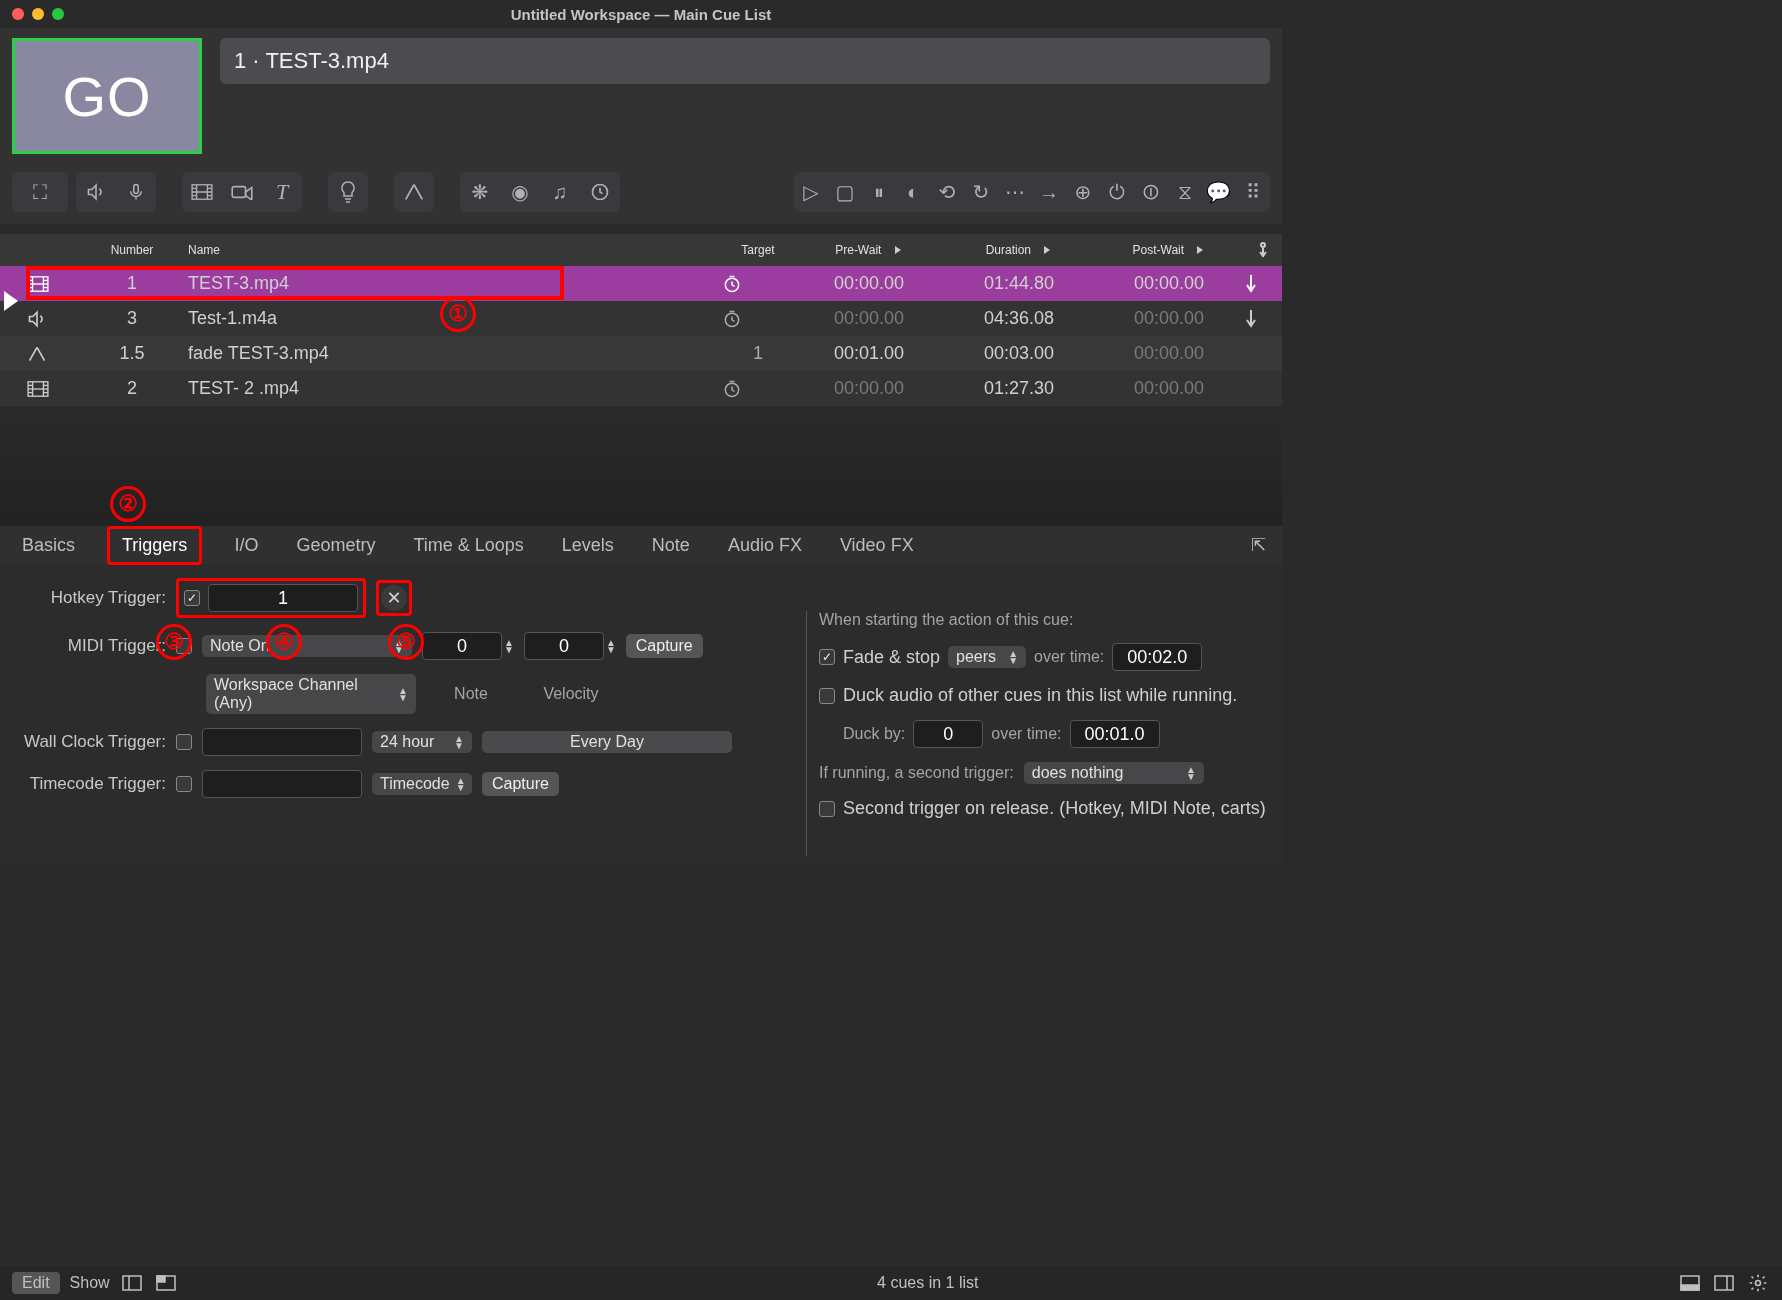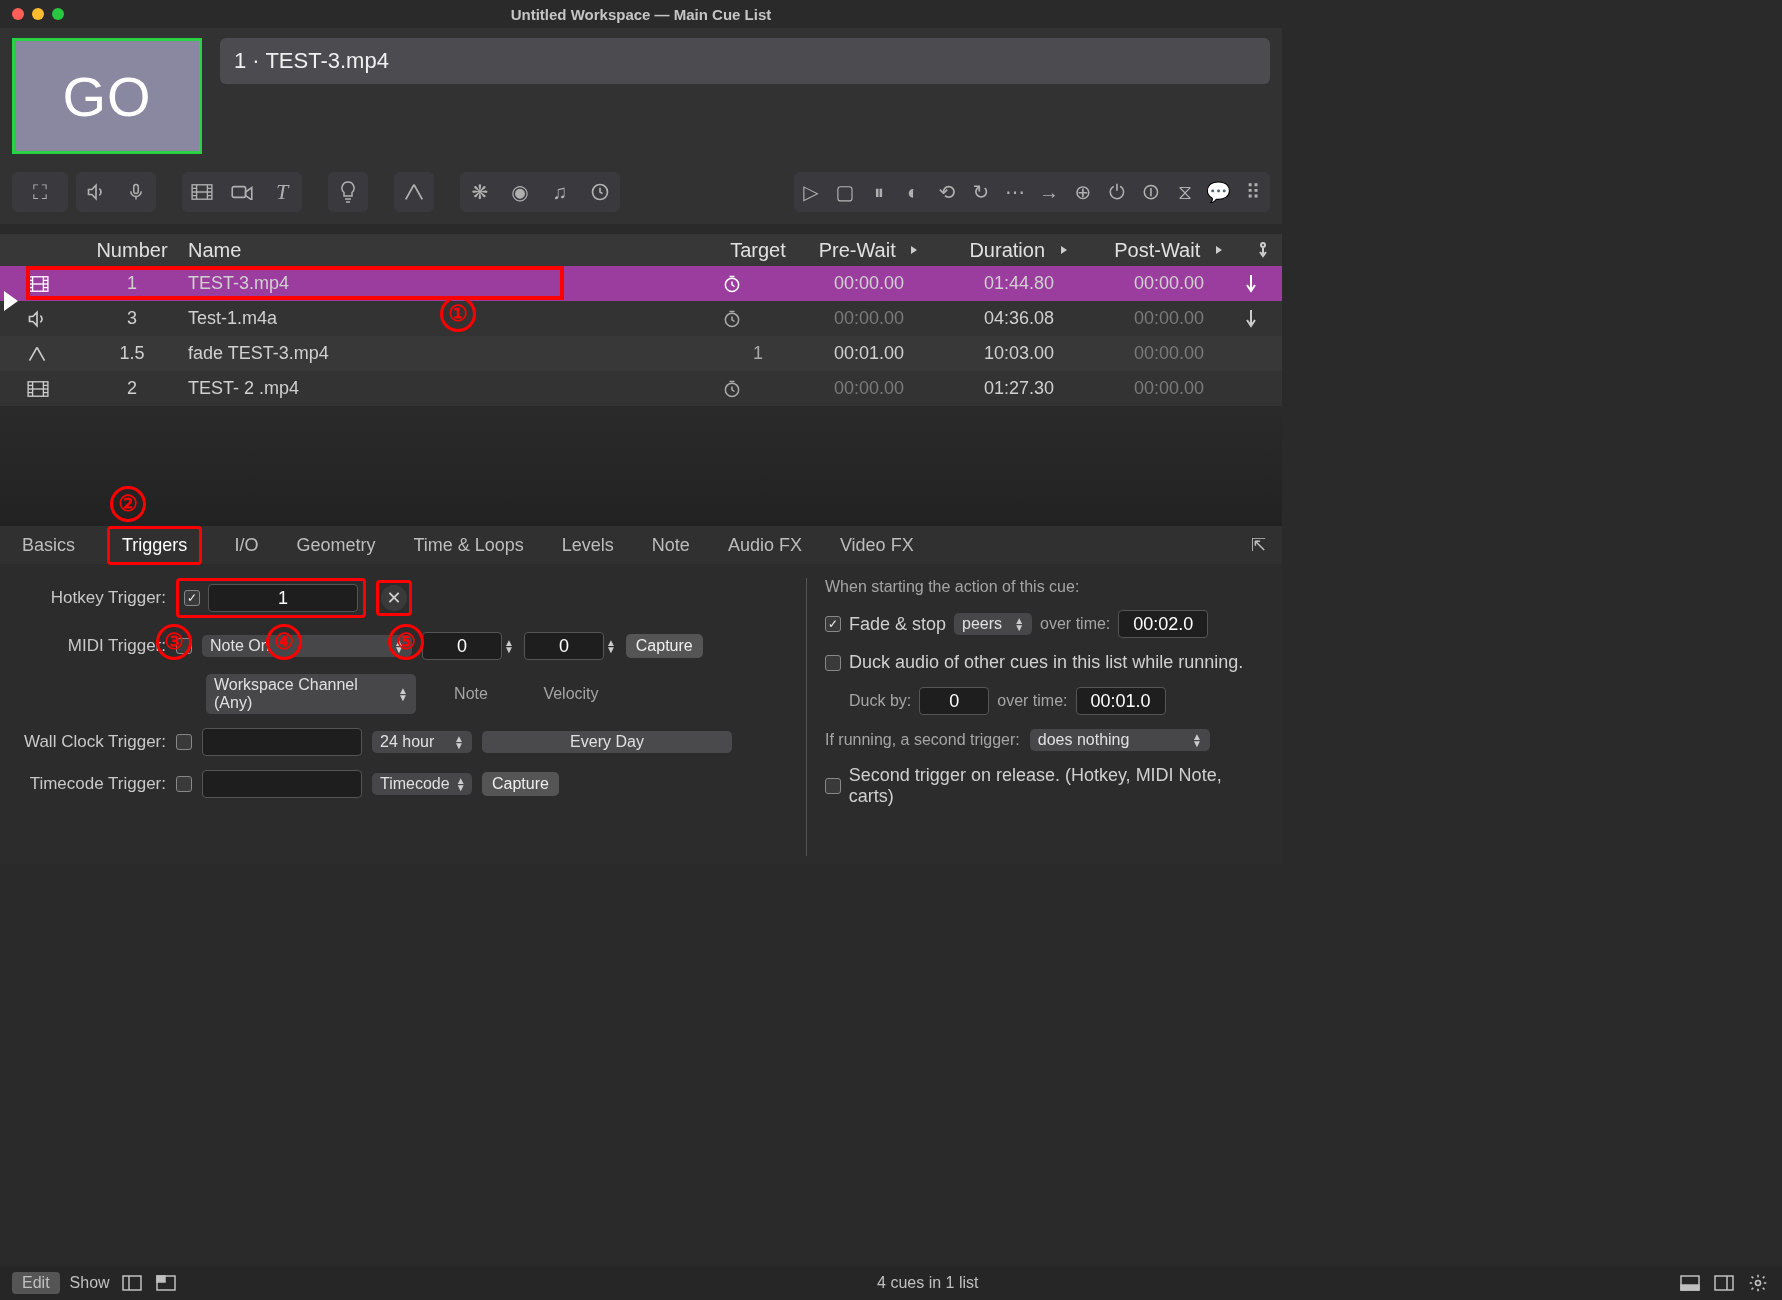--- a/index.html
+++ b/index.html
@@ -33,21 +33,21 @@
 
 .toolbar { display: flex; align-items: center; gap: 8px; margin-top: 18px; }
 .tool-group { display: flex; background: #3a3a3e; border-radius: 6px; overflow: hidden; }
 .tool {
   width: 40px; height: 40px; display: flex; align-items: center; justify-content: center;
   color: #b0b0b0; font-size: 20px; cursor: pointer;
 }
 .tool.solo { background: #3a3a3e; border-radius: 6px; }
 .filler { flex: 1; }
 
-.table-header { display: flex; align-items: center; height: 32px; background: #373737; color: #e0e0e0; font-size: 20px; margin-top: 10px; }
+.table-header { display: flex; align-items: center; height: 32px; background: #373737; color: #e0e0e0; font-size: 12px; margin-top: 10px; }
 .col-arrow { width: 26px; position: relative; }
 .col-icon { width: 60px; text-align: center; }
 .col-num { width: 92px; text-align: center; }
 .col-name { flex: 1; padding-left: 10px; }
 .col-target { width: 72px; text-align: center; }
 .col-prewait { width: 150px; text-align: center; }
 .col-duration { width: 150px; text-align: center; }
 .col-postwait { width: 150px; text-align: center; }
 .col-continue { width: 38px; text-align: center; }
 .table-header .hdr { display: flex; align-items: center; justify-content: center; gap: 4px; }
@@ -61,21 +61,21 @@
 .redbox { border: 3px solid red; border-radius: 4px; }
 .redbox-sel { position: absolute; border: 4px solid red; pointer-events: none; z-index: 5; }
 .redcircle { position: absolute; width: 36px; height: 36px; border: 3px solid red; border-radius: 50%; color: red; font-size: 22px; font-weight: 600; display: flex; align-items: center; justify-content: center; pointer-events: none; z-index: 6; background: transparent; }
 
 .tabs { display: flex; align-items: center; height: 38px; background: #303030; gap: 26px; padding: 0 16px; font-size: 18px; position: relative; }
 .tab { color: #bdbdbd; cursor: pointer; padding: 4px 6px; }
 .tab.active { color: #fff; }
 .pop-icon { margin-left: auto; color: #bdbdbd; cursor: pointer; }
 .panel { display: flex; background: #2c2c2c; height: 300px; padding: 14px 16px 8px 16px; gap: 12px; }
 .panel-left { flex: 1; position: relative; }
-.panel-right { width: 460px; border-left: 1px solid #555; padding-left: 18px; }
+.panel-right { width: 460px; border-left: 1px solid #555; padding-left: 12px; margin-top: 33px; }
 .form-row { display: flex; align-items: center; gap: 10px; margin-bottom: 14px; }
 .label { width: 150px; text-align: right; color: #c8c8c8; font-size: 17px; }
 .check { width: 16px; height: 16px; border: 1px solid #888; border-radius: 3px; display: inline-flex; align-items: center; justify-content: center; font-size: 12px; background: #3a3a3a; cursor: pointer; }
 .check.checked::after { content: '✓'; color: #eee; }
 .tx { background: #1e1e1e; border: 1px solid #555; border-radius: 4px; color: #fff; text-align: center; font-size: 18px; height: 28px; }
 .selectish { background: #474749; border-radius: 5px; color: #e0e0e0; padding: 2px 8px; display: flex; align-items: center; gap: 6px; font-size: 16px; cursor: pointer; }
 .stepper-arrows { display: inline-flex; flex-direction: column; line-height: 7px; font-size: 10px; color: #ccc; }
 .smallbtn { background: #555; color: #eee; border-radius: 5px; padding: 3px 10px; font-size: 16px; cursor: pointer; }
 .subtxt { color: #a5a5a5; font-size: 16px; }
 
@@ -281,21 +281,21 @@
         <div class="col-arrow cell" style="position:relative"></div>
         <div class="col-icon cell" style="color:#ccc">
           <svg width="22" height="20" viewBox="0 0 24 24" fill="none" stroke="currentColor" stroke-width="2">
             <path d="M3 20L12 4M12 4l9 16"></path>
           </svg>
         </div>
         <div class="col-num cell">1.5</div>
         <div class="col-name cell">fade TEST-3.mp4</div>
         <div class="col-target cell" style="color:#aaa"><span>1</span></div>
         <div class="col-prewait cell ">00:01.00</div>
-        <div class="col-duration cell">10:03.00</div>
+        <div class="col-duration cell">00:03.00</div>
         <div class="col-postwait cell dim">00:00.00</div>
         <div class="col-continue cell" style="color:#ccc"></div>
       </div>
       <div class="cue-row">
         <div class="col-arrow cell" style="position:relative"></div>
         <div class="col-icon cell" style="color:#ccc">
           <svg width="24" height="18" viewBox="0 0 24 20" fill="none" stroke="currentColor" stroke-width="1.5">
             <rect x="1" y="2" width="22" height="16"></rect>
             <line x1="6" y1="2" x2="6" y2="18"></line>
             <line x1="18" y1="2" x2="18" y2="18"></line>

